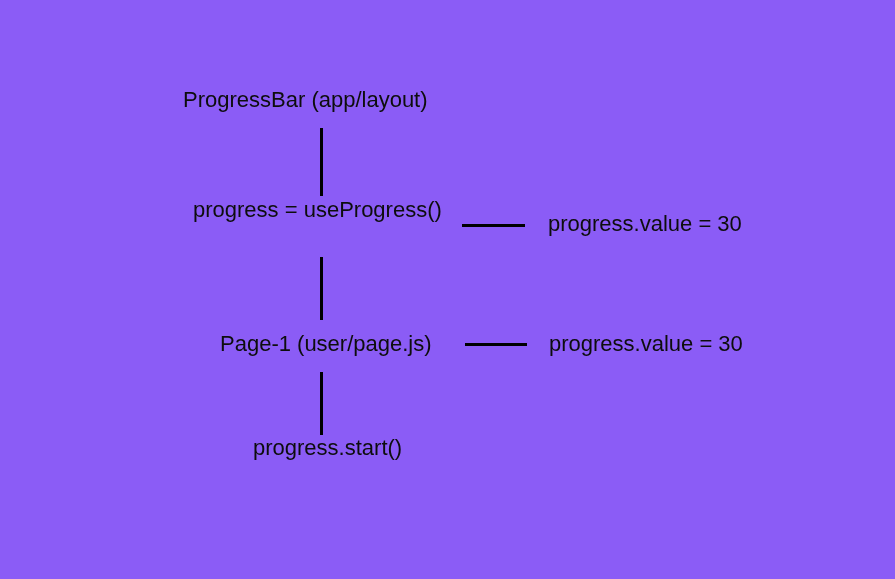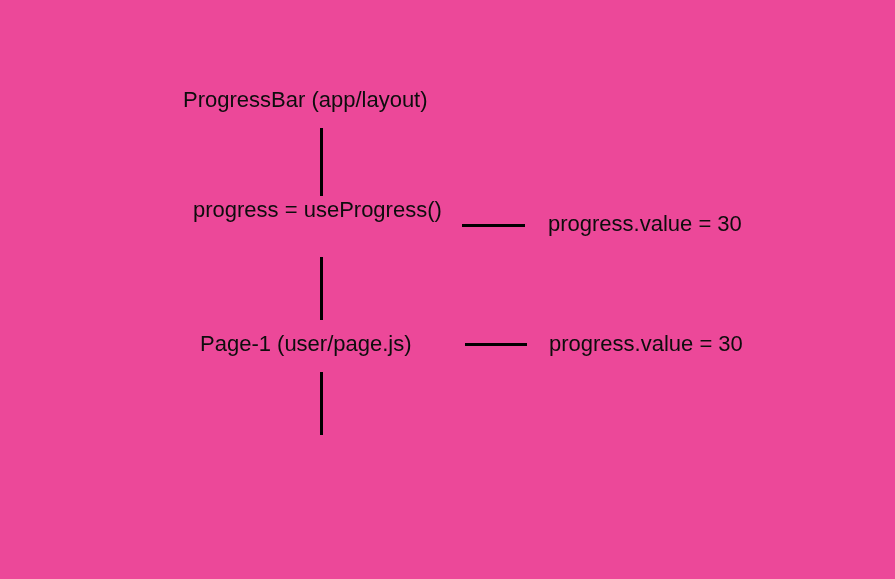--- a/index.html
+++ b/index.html
@@ -3,21 +3,21 @@
 <meta charset="utf-8">
 <style>
   html, body {
     margin: 0;
     padding: 0;
   }
   #canvas {
     position: relative;
     width: 895px;
     height: 579px;
-    background: #ec4899;
+    background: #8b5cf6;
     font-family: "Liberation Sans", "DejaVu Sans", sans-serif;
     font-size: 22px;
     line-height: 26px;
     color: #0d0d0d;
     overflow: hidden;
   }
   .node {
     position: absolute;
     white-space: nowrap;
   }
@@ -25,21 +25,21 @@
     position: absolute;
     background: #000000;
   }
   .edge.v { width: 3px; }
   .edge.h { height: 2.5px; }
 
   
   #node-progressbar      { left: 183px; top: 87px;  }
   #node-use-progress     { left: 193px; top: 197px; }
   #node-progress-value-1 { left: 548px; top: 211px; }
-  #node-page-1           { left: 200px; top: 331px; }
+  #node-page-1           { left: 220px; top: 331px; }
   #node-progress-value-2 { left: 549px; top: 331px; }
   #node-progress-start   { left: 253px; top: 435px; }
 
   
   #edge-v1 { left: 320px; top: 128px; height: 68px; }
   #edge-v2 { left: 320px; top: 257px; height: 63px; }
   #edge-v3 { left: 320px; top: 372px; height: 63px; }
   #edge-h1 { left: 462px; top: 224px; width: 63px; }
   #edge-h2 { left: 465px; top: 343px; width: 62px; }
 </style>
@@ -61,14 +61,15 @@
   <div class="edge v" id="edge-v2"></div>
 
   <div class="node" id="node-page-1">Page-1 (user/page.js)</div>
 
   <div class="edge h" id="edge-h2"></div>
 
   <div class="node" id="node-progress-value-2">progress.value = 30</div>
 
   <div class="edge v" id="edge-v3"></div>
 
+  <div class="node" id="node-progress-start">progress.start()</div>
 
 </div>
 
 </body></html>

